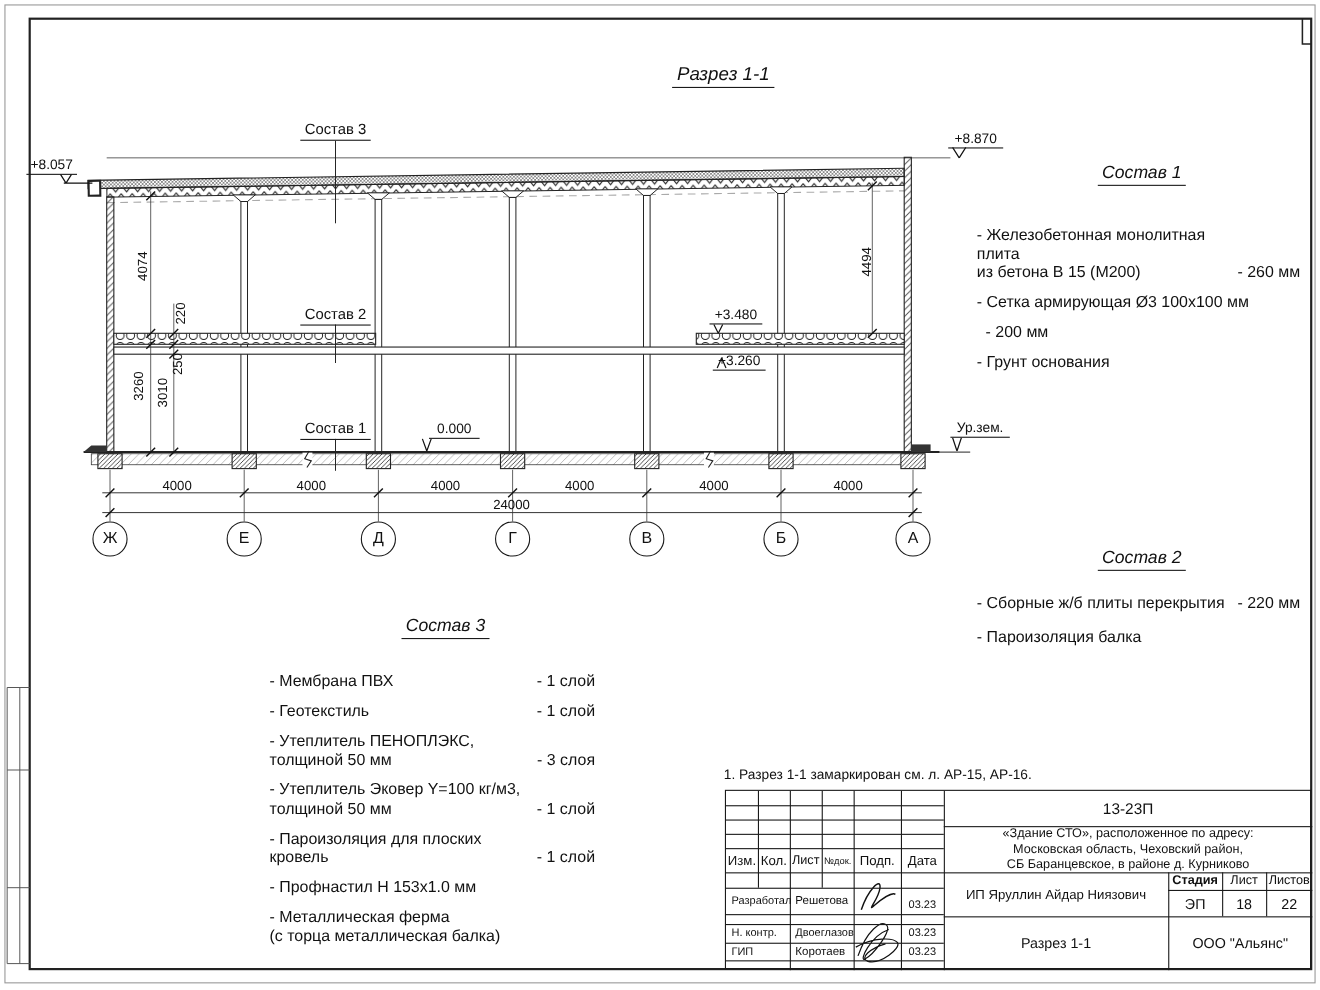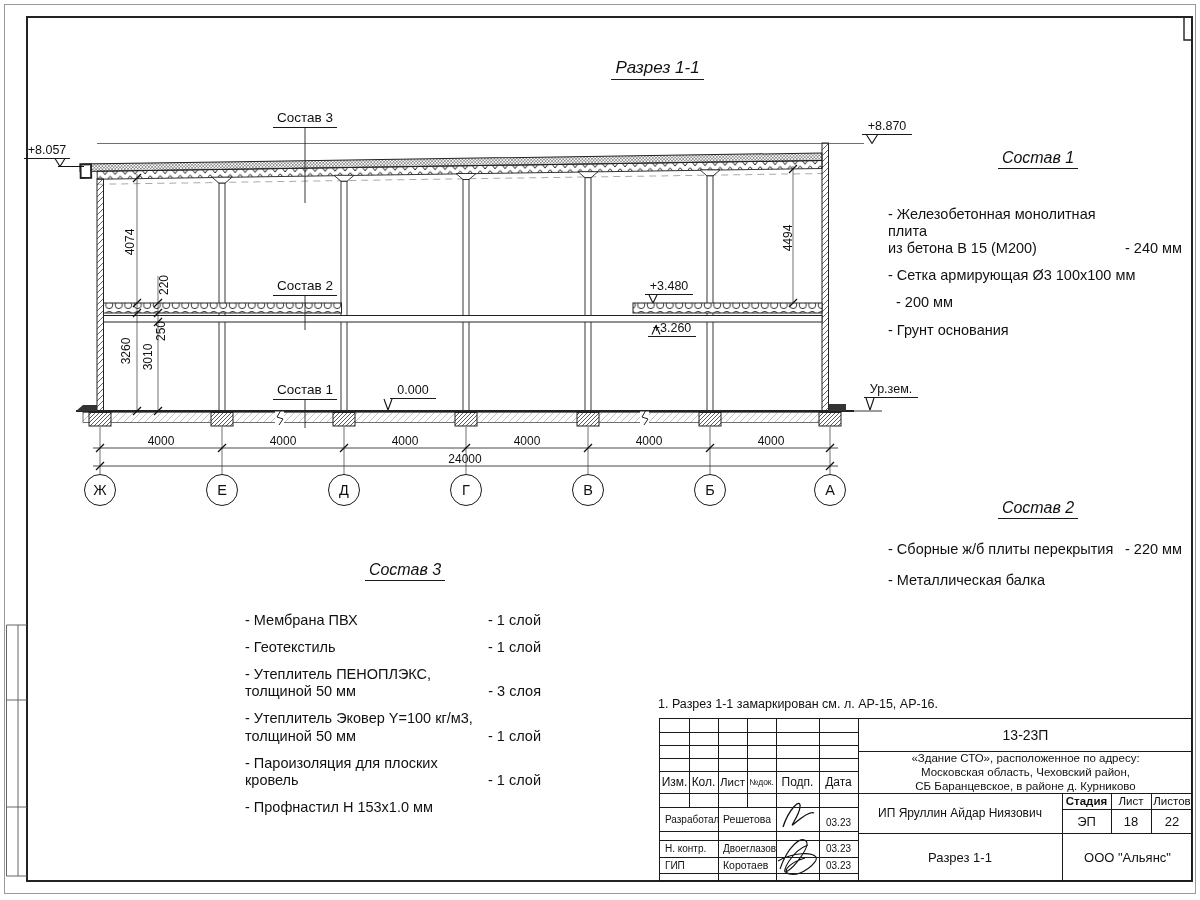--- a/index.html
+++ b/index.html
@@ -225,21 +225,21 @@
   <div class="axis" style="left:572px;top:474px;">В</div>
   <div class="axis" style="left:694px;top:474px;">Б</div>
   <div class="axis" style="left:814px;top:474px;">А</div>
 
   <div class="h2" style="left:962px;top:149px;width:152px;">
     <span>Состав 1</span></div>
   <div class="list" style="left:888px;top:206px;width:294px;">
     <div class="item">
         <span class="nm">- Железобетонная  монолитная плита
 из бетона В 15 (М200)</span>
-        <span class="vl">- 240 мм</span>
+        <span class="vl">- 260 мм</span>
       </div>
     <div class="item">
         <span class="nm">- Сетка армирующая Ø3 100х100 мм</span>
         <span class="vl"></span>
       </div>
     <div class="item">
         <span class="vl">- 200 мм</span>
       </div>
     <div class="item">
         <span class="nm">- Грунт основания</span>
@@ -248,21 +248,21 @@
   </div>
 
   <div class="h2" style="left:962px;top:499px;width:152px;">
     <span>Состав 2</span></div>
   <div class="list" style="left:888px;top:541px;width:294px;">
     <div class="item" style="margin-bottom:14px;">
         <span class="nm">- Сборные ж/б плиты перекрытия</span>
         <span class="vl">- 220 мм</span>
       </div>
     <div class="item">
-        <span class="nm">- Металлическая  балка</span>
+        <span class="nm">- Пароизоляция  балка</span>
         <span class="vl"></span>
       </div>
   </div>
 
   <div class="h2" style="left:330px;top:561px;width:150px;">
     <span>Состав 3</span></div>
   <div class="list" style="left:245px;top:612px;width:296px;">
     <div class="item">
         <span class="nm">- Мембрана ПВХ</span>
         <span class="vl">- 1 слой</span>
@@ -280,20 +280,25 @@
         <span class="nm">- Утеплитель Эковер Y=100 кг/м3,
 толщиной 50 мм</span>
         <span class="vl">- 1 слой</span>
       </div>
     <div class="item">
         <span class="nm">- Пароизоляция для плоских кровель</span>
         <span class="vl">- 1 слой</span>
       </div>
     <div class="item">
         <span class="nm">- Профнастил Н 153х1.0 мм</span>
+        <span class="vl"></span>
+      </div>
+    <div class="item">
+        <span class="nm">- Металлическая ферма
+(с торца металлическая балка)</span>
         <span class="vl"></span>
       </div>
   </div>
 
   <div class="t note" style="left:658px;top:697px;">1. Разрез 1-1 замаркирован см. л. АР-15, АР-16.</div>
 
   <div class="tb">
 
     <div class="tbv" style="left:29px;top:0;height:88px;"></div>
     <div class="tbv" style="left:58px;top:0;height:163px;"></div>

